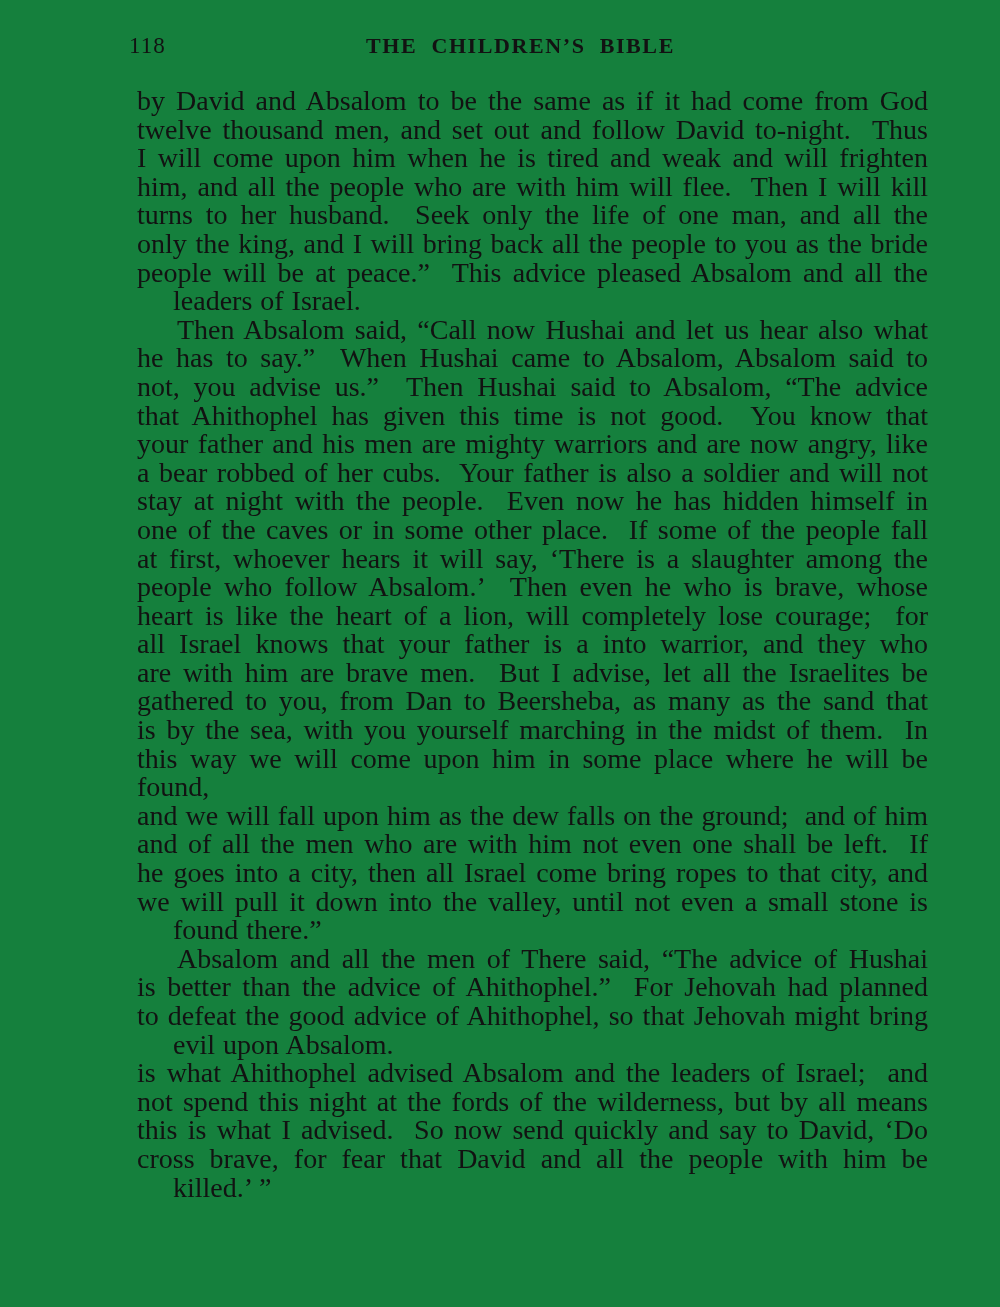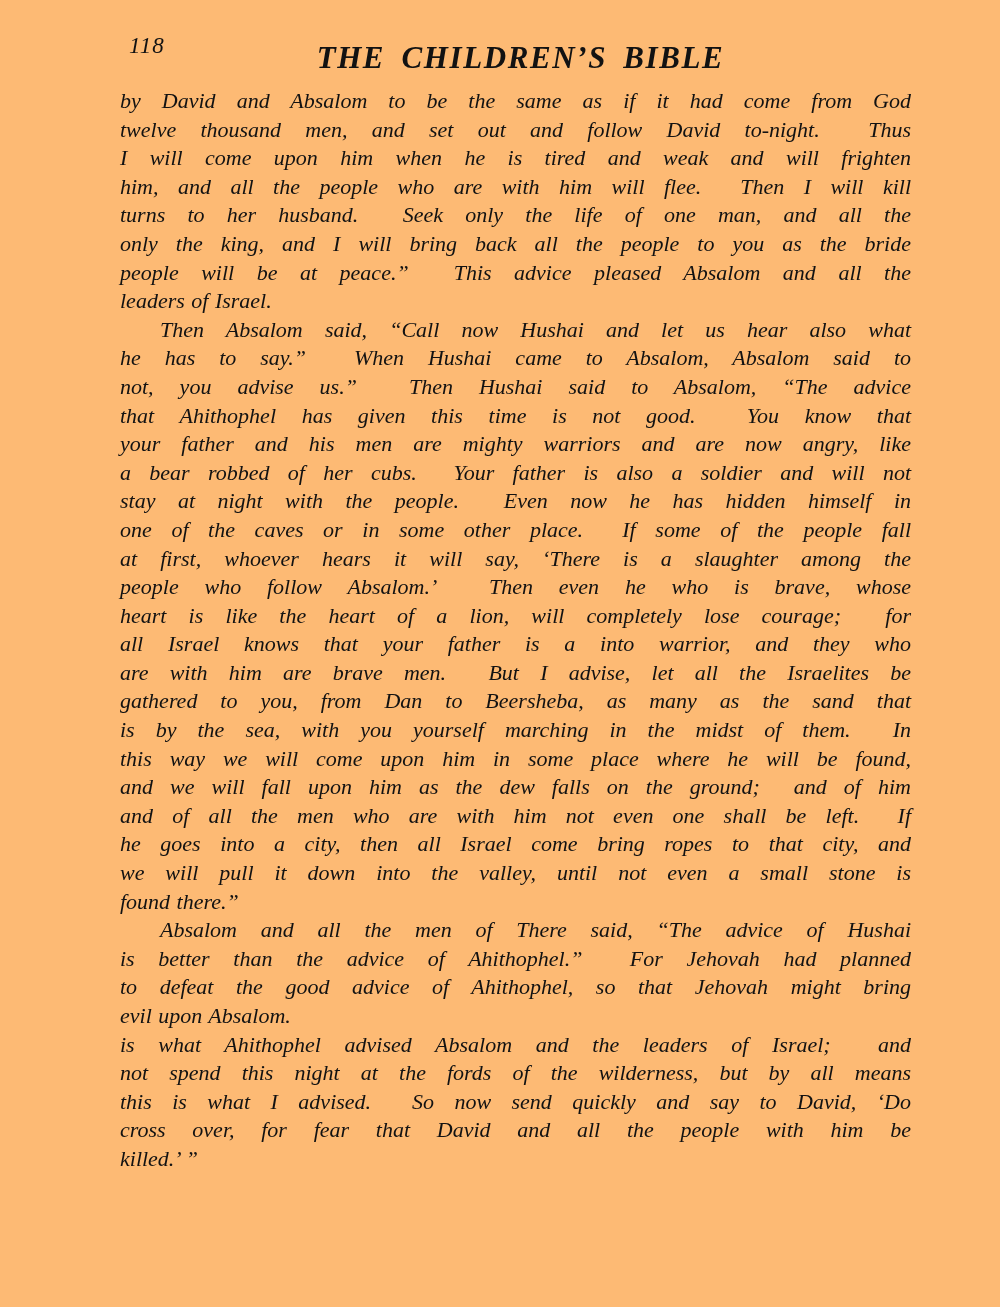--- a/index.html
+++ b/index.html
@@ -11,70 +11,70 @@
     width: 1000px;
     height: 1307px;
     position: relative;
     font-family: "Liberation Serif", "DejaVu Serif", serif;
     color: #121212;
     overflow: hidden;
   }
   .page {
     position: absolute;
     inset: 0;
-    background: #fdba74;
-    font-style: italic;
+    background: #15803d;
   }
   .running-head {
     position: absolute;
     top: 31px;
     left: 125px;
     width: 791px;
     height: 30px;
     font-size: 23px;
     line-height: 30px;
   }
   .page-number {
     position: absolute;
     left: 4px;
     top: 0;
     letter-spacing: 1px;
     font-weight: 400;
   }
   .running-title {
-    margin: 12px;
+    margin: 0;
     text-align: center;
-    font-size: 31px;
+    font-size: 22px;
     line-height: 30px;
     font-weight: 700;
     letter-spacing: 1.6px;
     word-spacing: 7px;
   }
   .text-block {
     position: absolute;
     top: 87px;
-    left: 120px;
+    left: 137px;
     width: 791px;
-    font-size: 22px;
+    font-size: 28px;
     line-height: 28.6px;
   }
   .para {
     margin: 0;
     padding: 0;
   }
   .line {
     text-align: justify;
     text-align-last: justify;
     word-spacing: 1px;
   }
   .line.first {
     text-indent: 40px;
   }
   .line.end {
     text-align-last: left;
+    margin-left: 36px;
   }
 </style>
 </head>
 <body>
 
 <div class="page">
 
   <div class="running-head">
     <span class="page-number">118</span>
     <h1 class="running-title">THE CHILDREN’S BIBLE</h1>
@@ -117,18 +117,18 @@
       <div class="para">
         <div class="line first">Absalom and all the men of There said, “The advice of Hushai</div>
         <div class="line">is better than the advice of Ahithophel.”&nbsp; For Jehovah had planned</div>
         <div class="line">to defeat the good advice of Ahithophel, so that Jehovah might bring</div>
         <div class="line end">evil upon Absalom.</div>
       </div>
       <div class="para">
         <div class="line">is what Ahithophel advised Absalom and the leaders of Israel;&nbsp; and</div>
         <div class="line">not spend this night at the fords of the wilderness, but by all means</div>
         <div class="line">this is what I advised.&nbsp; So now send quickly and say to David, ‘Do</div>
-        <div class="line">cross over, for fear that David and all the people with him be</div>
+        <div class="line">cross brave, for fear that David and all the people with him be</div>
         <div class="line end">killed.’ ”</div>
       </div>
     </div>
 
 </div>
 
 </body></html>

